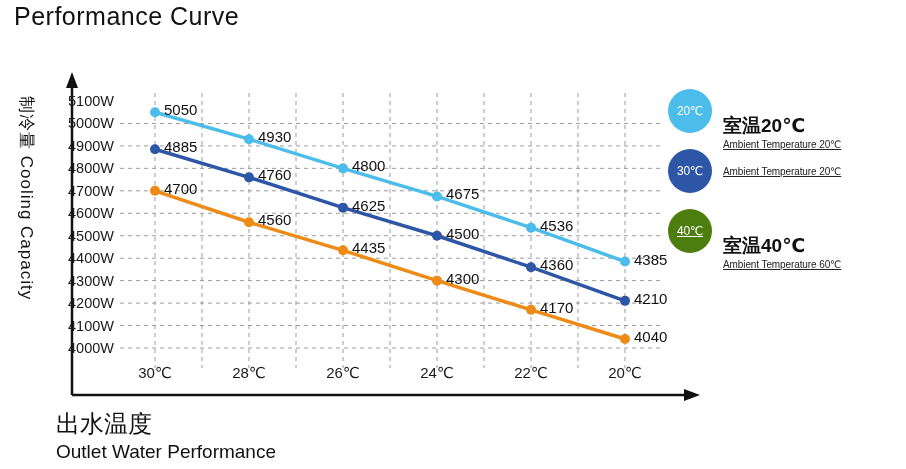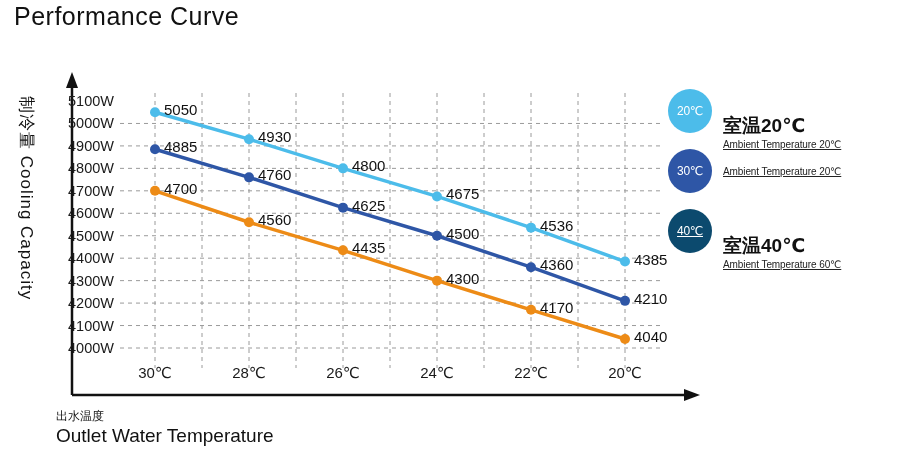--- a/index.html
+++ b/index.html
@@ -54,21 +54,21 @@
     letter-spacing: 1px;
     color: #111111;
   }
   #x-axis-title {
     position: absolute;
     left: 56px;
     top: 409px;
     line-height: 1.28;
   }
   #x-axis-title .cn {
-    font-size: 12px;
+    font-size: 24px;
     display: block;
     color: #111111;
   }
   #x-axis-title .en {
     font-size: 19px;
     display: block;
     color: #111111;
   }
 
   
@@ -238,37 +238,37 @@
         <circle cx="625" cy="339.0181818181818" r="5" fill="#ED8B16"></circle>
         <text x="634" y="342.0181818181818" class="point-label">4040</text>
       </g>
     </svg>
 </div>
 
 <div id="y-axis-title">制冷量 Cooling Capacity</div>
 
 <div id="x-axis-title">
   <span class="cn">出水温度</span>
-  <span class="en">Outlet Water Temperature</span>
+  <span class="en">Outlet Water Performance</span>
 </div>
 
 <div id="legend">
     <div class="legend-item">
       <div class="legend-badge" style="background: rgb(76, 188, 234);">20℃</div>
       <div class="legend-text">
         <span class="legend-cn">室温20℃</span>
         <span class="legend-en">Ambient Temperature 20℃</span>
       </div>
     </div>
     <div class="legend-item">
       <div class="legend-badge" style="background: rgb(46, 86, 166);">30℃</div>
       <div class="legend-text">
         <span class="legend-en">Ambient Temperature 20℃</span>
       </div>
     </div>
     <div class="legend-item">
-      <div class="legend-badge" style="background: #0c4a6e; text-decoration: underline;">40℃</div>
+      <div class="legend-badge" style="background: #4d7c0f; text-decoration: underline;">40℃</div>
       <div class="legend-text">
         <span class="legend-cn">室温40℃</span>
         <span class="legend-en">Ambient Temperature 60℃</span>
       </div>
     </div>
   </div>
 
 </body></html>

